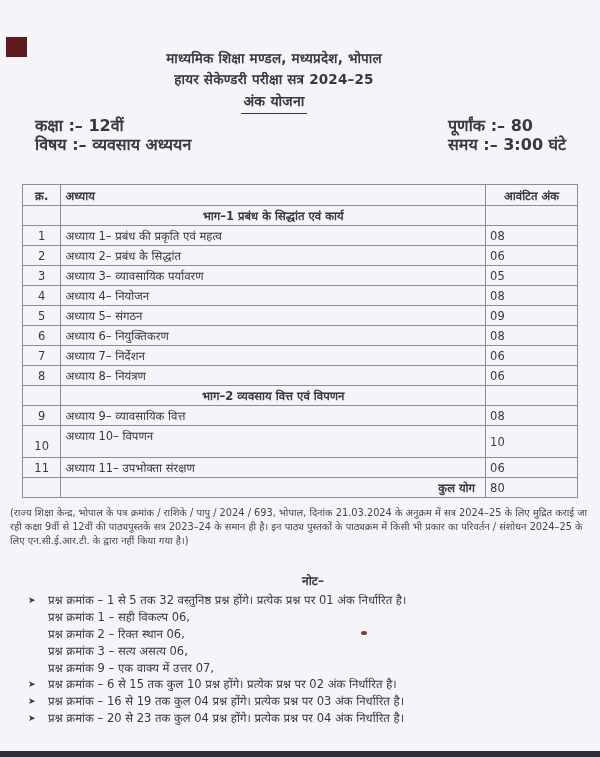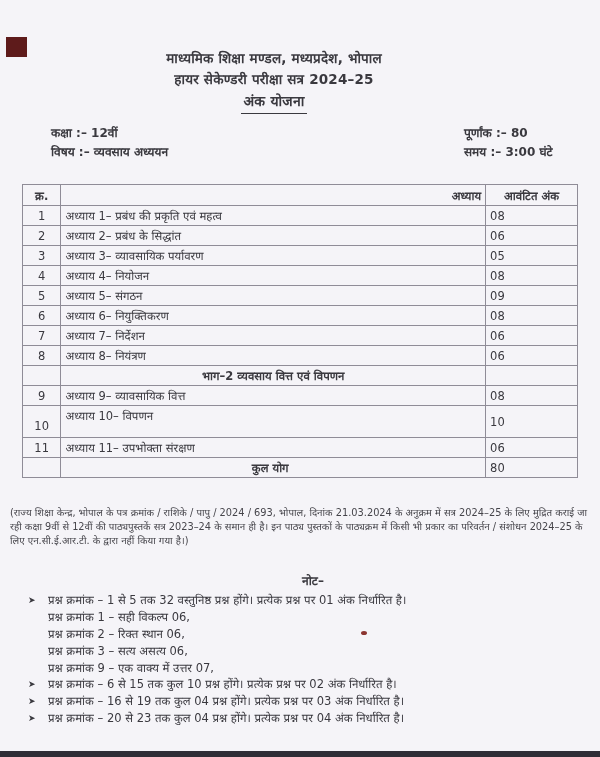--- a/index.html
+++ b/index.html
@@ -35,21 +35,21 @@
     letter-spacing:0.2px;
   }
   .doc-header .title3{
     display:inline-block;
     border-bottom:1.4px solid #3a393f;
     font-size:14px;
     padding:0 2px 1px 2px;
     margin-top:1px;
   }
   
-  .meta{position:absolute;top:124px;font-size:12px;font-weight:bold;line-height:19px;white-space:nowrap;margin-left:16px;}
+  .meta{position:absolute;top:116px;font-size:16px;font-weight:bold;line-height:19px;white-space:nowrap;}
   .meta-left{left:35px;}
   .meta-right{left:448px;}
   .meta .val{font-weight:bold;}
   
   table.marks{
     position:absolute;left:22px;top:184px;
     width:556px;
     border-collapse:collapse;
     font-size:11.5px;
     color:#3a393f;
@@ -60,21 +60,21 @@
     height:17px;
   }
   td.sn{width:30px;text-align:center;border-radius:10px;}
   td.chap{width:425px;padding-left:12px;}
   td.marks-col{width:85px;text-align:left;}
   tr.head td{font-weight:bold;text-align:center;height:18px;}
   tr.section td{font-weight:bold;text-align:center;height:17px;}
   tr.tall td{height:26px;}
   tr.tall td.sn{vertical-align:bottom;padding-bottom:4px;}
   tr.tall td.chap{vertical-align:top;padding-top:2px;}
-  tr.total td.chap{text-align:center;font-weight:bold;padding-right:10px;}
+  tr.total td.chap{text-align:right;font-weight:bold;padding-right:10px;}
   
   .footnote{
     position:absolute;left:10px;top:506px;width:580px;
     font-size:9.8px;line-height:13.8px;color:#45444a;
     margin:0;text-align:left;
   }
   
   .notes{
     position:absolute;left:28px;top:573px;width:560px;
     font-size:11.5px;line-height:16.9px;
@@ -118,22 +118,27 @@
     <div>
       <span>समय :–</span>
       <span class="val">3:00 घंटे</span>
     </div>
   </div>
 
   <table class="marks">
     <tbody>
       <tr class="head">
         <td class="sn">क्र.</td>
-        <td class="chap" style="text-align:right;padding-left:4px;">अध्याय</td>
+        <td class="chap" style="text-align:left;padding-left:4px;">अध्याय</td>
         <td class="marks-col">आवंटित अंक</td>
+      </tr>
+      <tr class="section">
+        <td class="sn"></td>
+        <td class="chap" style="padding-left:4px;">भाग–1 प्रबंध के सिद्धांत एवं कार्य</td>
+        <td class="marks-col"></td>
       </tr>
       <tr>
         <td class="sn">1</td>
         <td class="chap">अध्याय 1– प्रबंध की प्रकृति एवं महत्व</td>
         <td class="marks-col">08</td>
       </tr>
       <tr>
         <td class="sn">2</td>
         <td class="chap">अध्याय 2– प्रबंध के सिद्धांत</td>
         <td class="marks-col">06</td>

